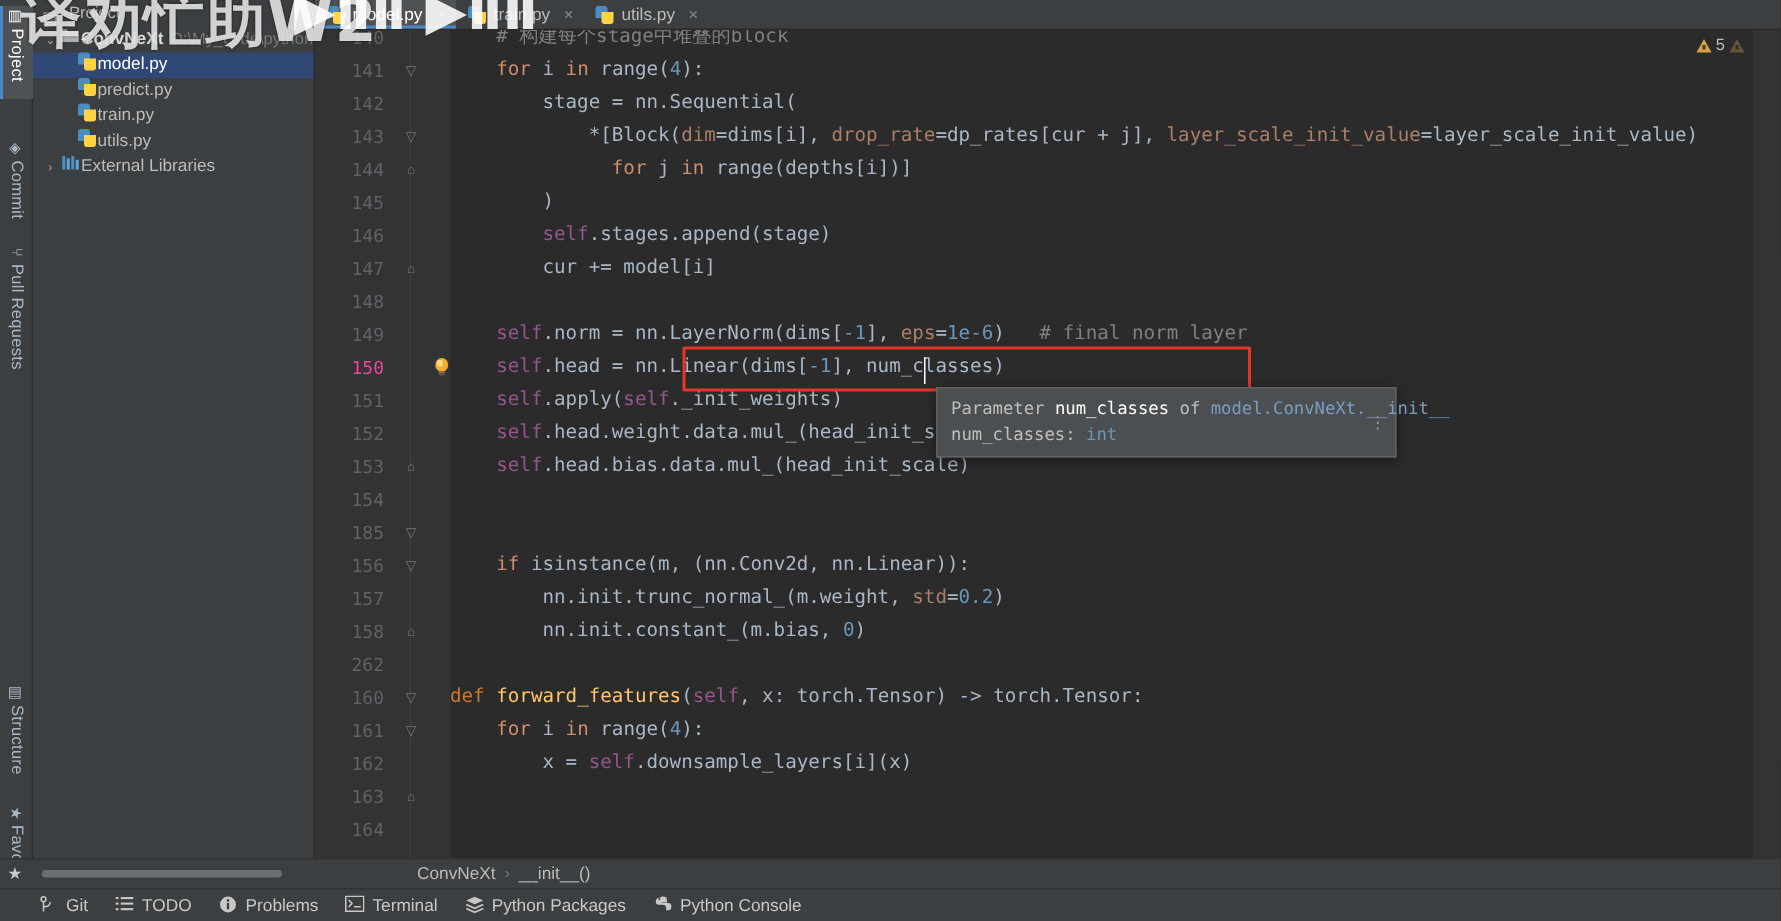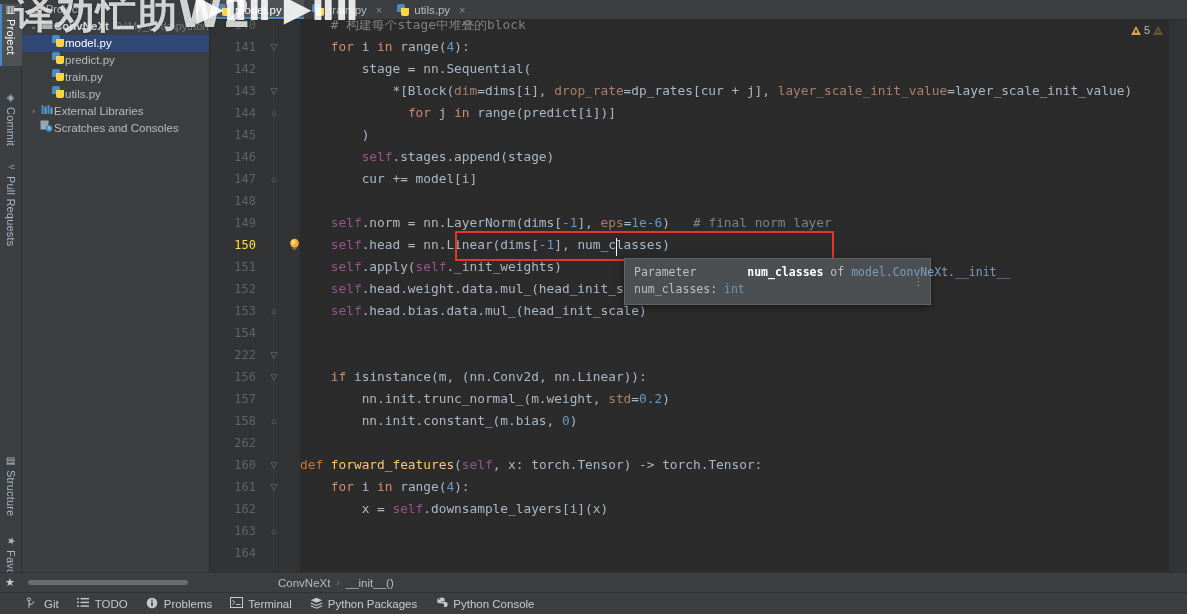--- a/index.html
+++ b/index.html
@@ -101,21 +101,21 @@
   }
   .code-area{
     position:absolute;left:90px;top:0;right:18px;bottom:0;
     overflow:hidden;
   }
   .ln{
     position:absolute;left:0;width:46px;text-align:right;
     font-family:"DejaVu Sans Mono","Liberation Mono",monospace;
     font-size:12px;color:#606366;line-height:22px;height:22px;
   }
-  .ln.cur{color:#fde047;}
+  .ln.cur{color:#ec4899;}
   .fold-mark{
     position:absolute;left:58px;width:12px;height:22px;line-height:22px;text-align:center;
     color:#787878;font-size:9px;
   }
   .code-line{
     position:absolute;left:0;right:0;height:22px;line-height:22px;
     font-family:"DejaVu Sans Mono","Liberation Mono",monospace;
     font-size:12.8px;white-space:pre;color:#a9b7c6;
   }
   
@@ -145,21 +145,21 @@
   }
 
   
   .param-popup{
     position:absolute;background:#4b4f51;border:1px solid #5e6363;
     box-shadow:0 2px 8px rgba(0,0,0,.45);
     font-family:"DejaVu Sans Mono","Liberation Mono",monospace;
     font-size:11.5px;color:#bfbfbf;
     padding:5px 9px 6px 9px;line-height:17px;white-space:nowrap;
   }
-  .param-popup .pname{color:#ffffff;font-weight:bold;margin-left:44px;}
+  .param-popup .pname{color:#ffffff;font-weight:normal;}
   .param-popup .pref{color:#7a9ec2;}
   .param-popup .ptype{color:#6897bb;}
   .param-popup .dots{
     position:absolute;right:6px;top:50%;transform:translateY(-50%);
     color:#9a9a9a;font-size:11px;letter-spacing:0;line-height:4px;
   }
 
   
   .markers{
     position:absolute;right:0;top:0;width:18px;bottom:0;background:#313335;
@@ -300,31 +300,20 @@
           <svg width="12" height="11" viewBox="0 0 12 11">
             <rect x="0.5" y="1" width="2" height="9" fill="#4a90c4"></rect>
             <rect x="3.5" y="2.5" width="2" height="7.5" fill="#5ba7d9"></rect>
             <rect x="6.5" y="1" width="2" height="9" fill="#4a90c4"></rect>
             <rect x="9.5" y="3.5" width="2" height="6.5" fill="#5ba7d9"></rect>
           </svg>
         </span>
         <span class="tlabel">External Libraries</span>
       </div>
 
-      <div class="tnode">
-        <span class="tw"></span>
-        <span class="ticon">
-          <svg width="13" height="12" viewBox="0 0 13 12">
-            <rect x="0.5" y="0.5" width="8" height="9" fill="#9aa7b0"></rect>
-            <circle cx="9" cy="8.5" r="3.2" fill="#4a90c4"></circle>
-            <path d="M9 6.6v2l1.3.8" stroke="#fff" stroke-width="0.9" fill="none"></path>
-          </svg>
-        </span>
-        <span class="tlabel">Scratches and Consoles</span>
-      </div>
 
     </div>
   </div>
 
   <div class="tabbar">
     <div class="tab active">
       <span class="pyico">
           <span class="b"></span>
           <span class="y"></span>
         </span>
@@ -362,21 +351,21 @@
       <div class="ln" style="top:104px">145</div>
       <div class="ln" style="top:126px">146</div>
       <div class="ln" style="top:148px">147</div>
       <div class="ln" style="top:170px">148</div>
       <div class="ln" style="top:192px">149</div>
       <div class="ln cur" style="top:214px">150</div>
       <div class="ln" style="top:236px">151</div>
       <div class="ln" style="top:258px">152</div>
       <div class="ln" style="top:280px">153</div>
       <div class="ln" style="top:302px">154</div>
-      <div class="ln" style="top:324px">222</div>
+      <div class="ln" style="top:324px">185</div>
       <div class="ln" style="top:346px">156</div>
       <div class="ln" style="top:368px">157</div>
       <div class="ln" style="top:390px">158</div>
       <div class="ln" style="top:412px">262</div>
       <div class="ln" style="top:434px">160</div>
       <div class="ln" style="top:456px">161</div>
       <div class="ln" style="top:478px">162</div>
       <div class="ln" style="top:500px">163</div>
       <div class="ln" style="top:522px">164</div>
 
@@ -405,21 +394,21 @@
     <div class="code-area">
 
       <div class="code-line" style="top:-6px"><span class="cm">    # 构建每个stage中堆叠的block</span></div>
 
       <div class="code-line" style="top:16px"><span class="plain">    </span><span class="kw2">for</span><span class="plain"> i </span><span class="kw2">in</span><span class="plain"> </span><span class="plain">range</span><span class="plain">(</span><span class="num">4</span><span class="plain">):</span></div>
 
       <div class="code-line" style="top:38px"><span class="plain">        stage = nn.Sequential(</span></div>
 
       <div class="code-line" style="top:60px"><span class="plain">            *[Block(</span><span class="param">dim</span><span class="plain">=dims[i], </span><span class="param">drop_rate</span><span class="plain">=dp_rates[cur + j], </span><span class="param">layer_scale_init_value</span><span class="plain">=layer_scale_init_value)</span></div>
 
-      <div class="code-line" style="top:82px"><span class="plain">              </span><span class="kw2">for</span><span class="plain"> j </span><span class="kw2">in</span><span class="plain"> range(predict[i])]</span></div>
+      <div class="code-line" style="top:82px"><span class="plain">              </span><span class="kw2">for</span><span class="plain"> j </span><span class="kw2">in</span><span class="plain"> range(depths[i])]</span></div>
 
       <div class="code-line" style="top:104px"><span class="plain">        )</span></div>
 
       <div class="code-line" style="top:126px"><span class="self">        self</span><span class="plain">.stages.append(stage)</span></div>
 
       <div class="code-line" style="top:148px"><span class="plain">        cur += model[i]</span></div>
 
       <div class="code-line" style="top:170px"></div>
 
       <div class="code-line" style="top:192px"><span class="self">    self</span><span class="plain">.norm = nn.LayerNorm(dims[</span><span class="num">-1</span><span class="plain">], </span><span class="param">eps</span><span class="plain">=</span><span class="num">1e-6</span><span class="plain">)  </span><span class="cm">&nbsp;# final norm layer</span></div>

